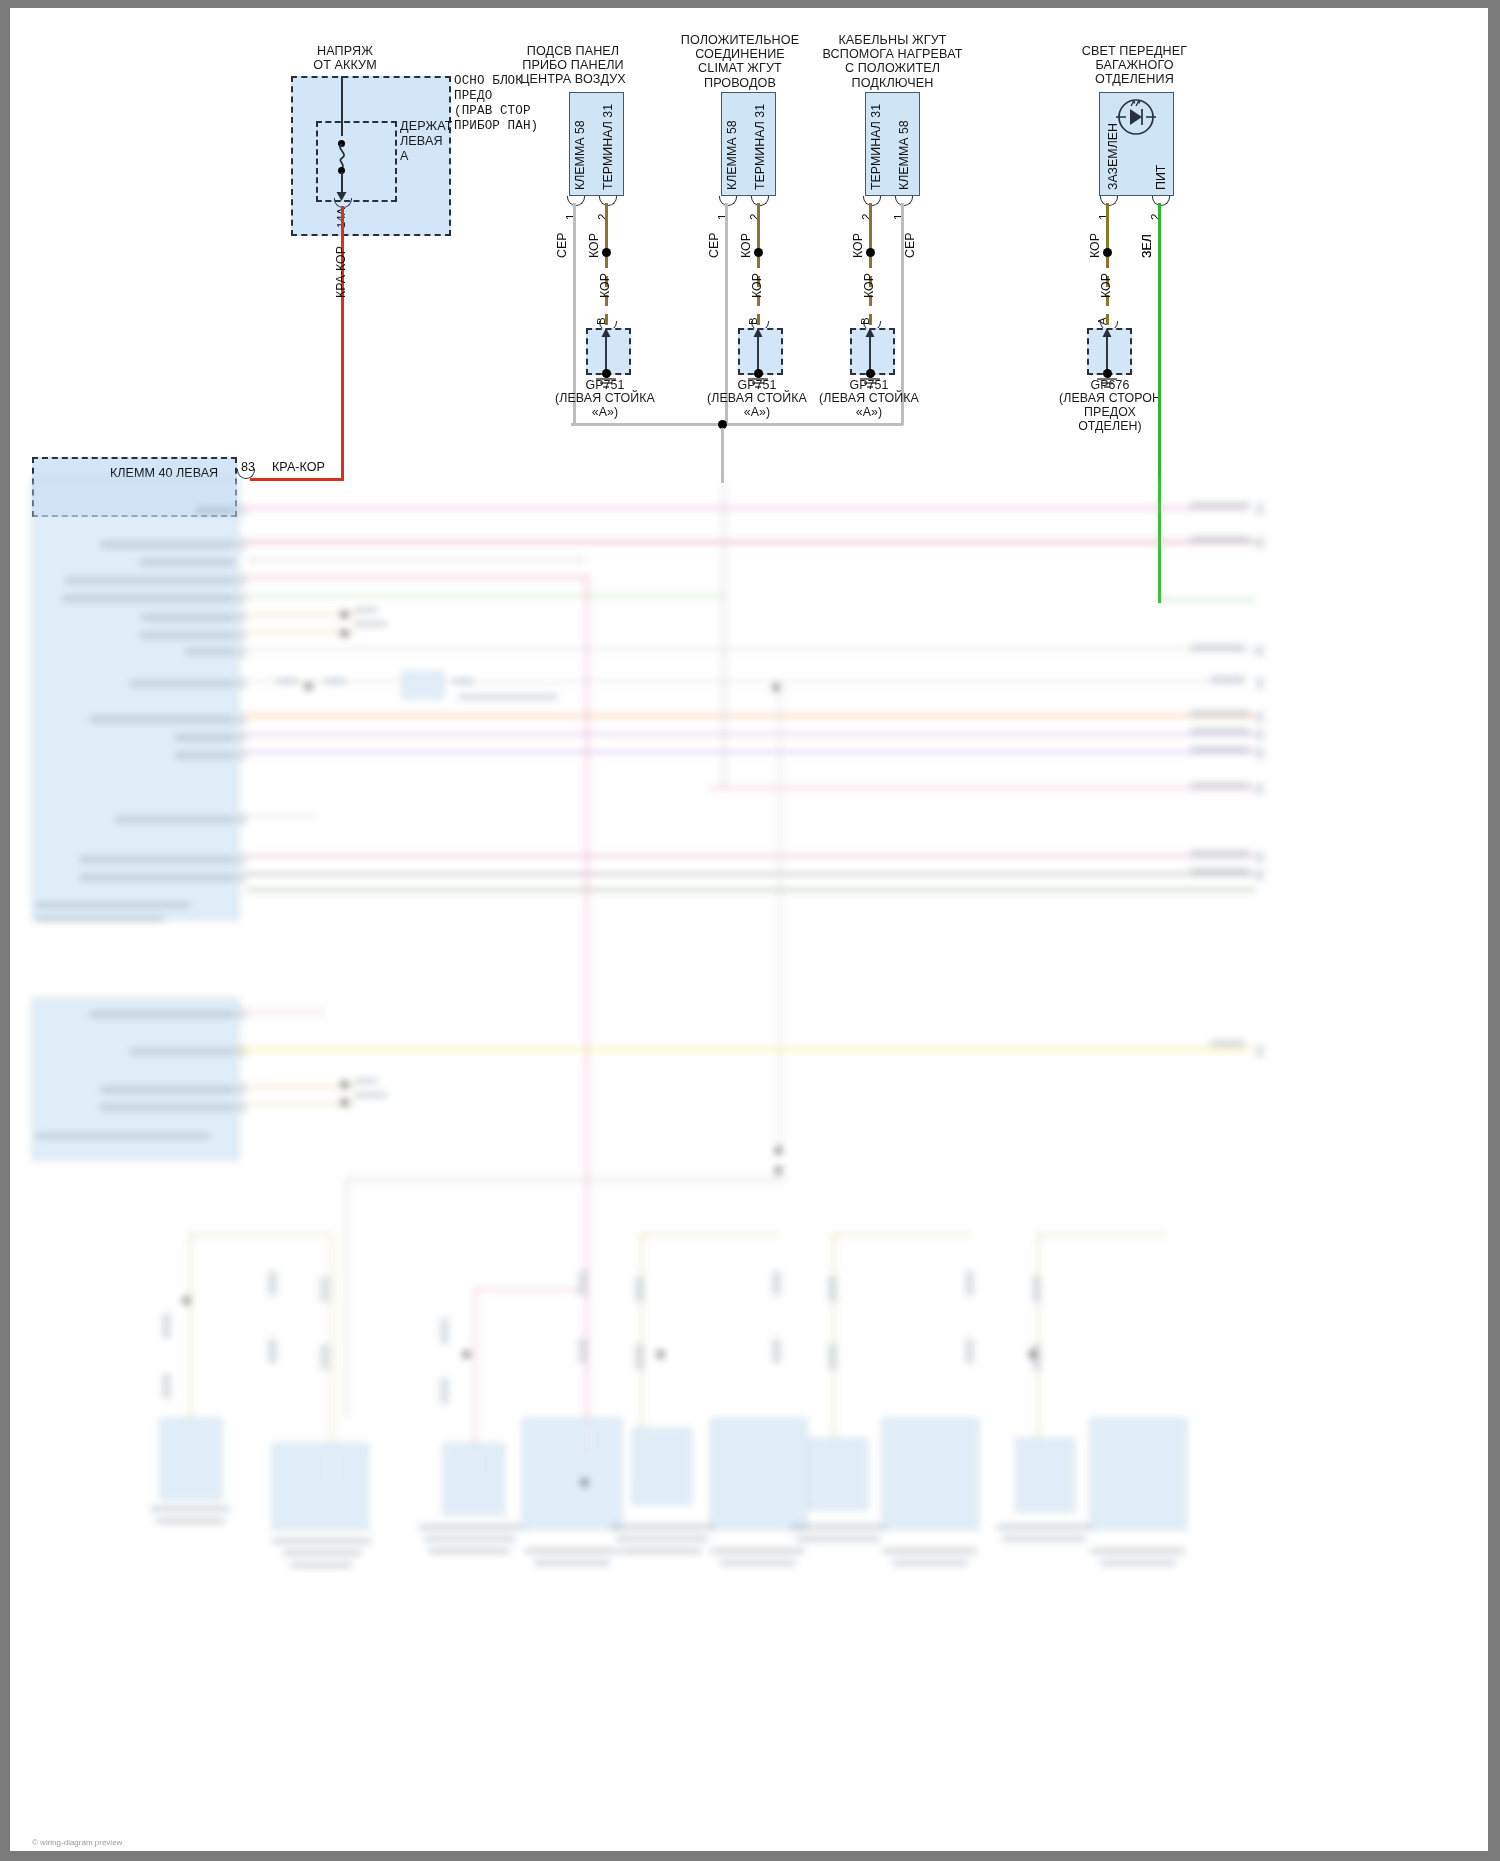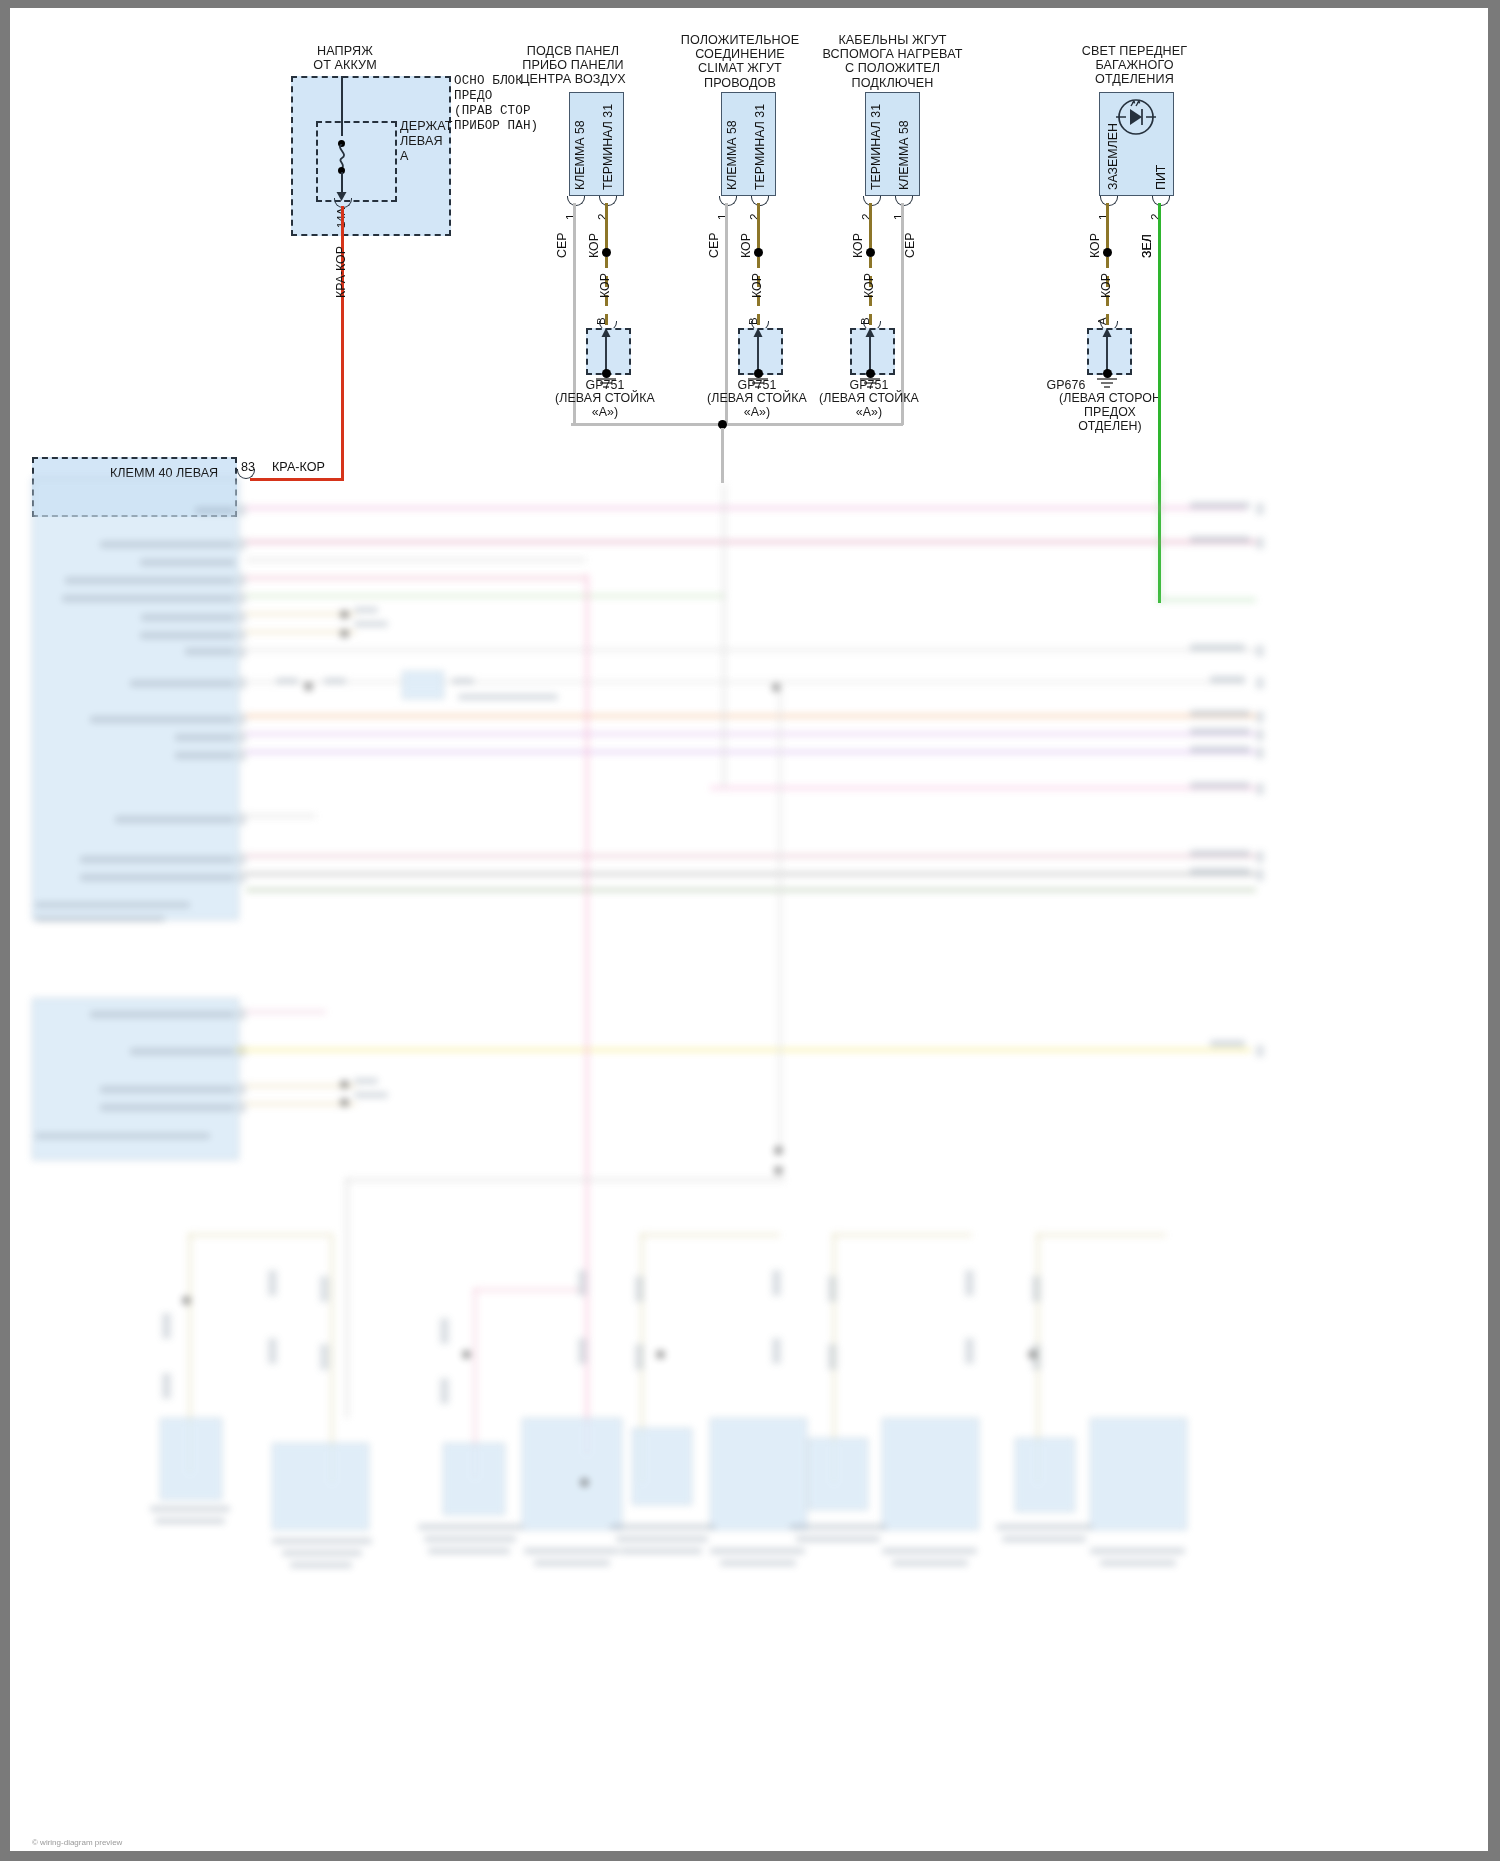--- a/index.html
+++ b/index.html
@@ -212,21 +212,21 @@
   <div class="socket" style="left:1090px;top:313px;"></div>
   <div class="dashbox" style="left:1077px;top:320px;width:45px;height:47px;border-width:2px;"></div>
   <svg class="abs" style="left:1091px;top:318px;" width="12" height="50" viewBox="0 0 12 50">
     <path d="M6 50 L6 6" stroke="#26313d" stroke-width="1.9" fill="none"></path>
     <path d="M6 2 L1.5 11 L10.5 11 Z" fill="#26313d"></path>
   </svg>
   <div class="dot" style="left:1093px;top:361px;"></div>
   <svg class="abs" style="left:1085px;top:369px;" width="24" height="12" viewBox="0 0 24 12">
     <path d="M2 2 H22 M6 6 H18 M9 10 H15" stroke="#444" stroke-width="1.7"></path>
   </svg>
-  <div class="cap" style="left:986px;top:370px;width:140px;font-size:12.4px;">GP676</div>
+  <div class="cap" style="left:1030px;top:370px;width:140px;font-size:12.4px;">GP676</div>
   <div class="cap" style="left:1030px;top:383px;width:140px;font-size:12.4px;">(ЛЕВАЯ СТОРОН
 ПРЕДОХ
 ОТДЕЛЕН)</div>
 
   <div class="wire" style="left:1148px;top:195px;height:400px;background:#2eb52e;"></div>
   <div class="vlabel" style="left:1130px;top:250px;">ЗЕЛ</div>
 
   <div class="dashbox" style="left:22px;top:449px;width:205px;height:60px;"></div>
   <div class="abs" style="left:100px;top:458px;font-size:12.6px;color:#111;">КЛЕММ 40 ЛЕВАЯ</div>
   <div class="socket" style="left:227px;top:461px;"></div>

